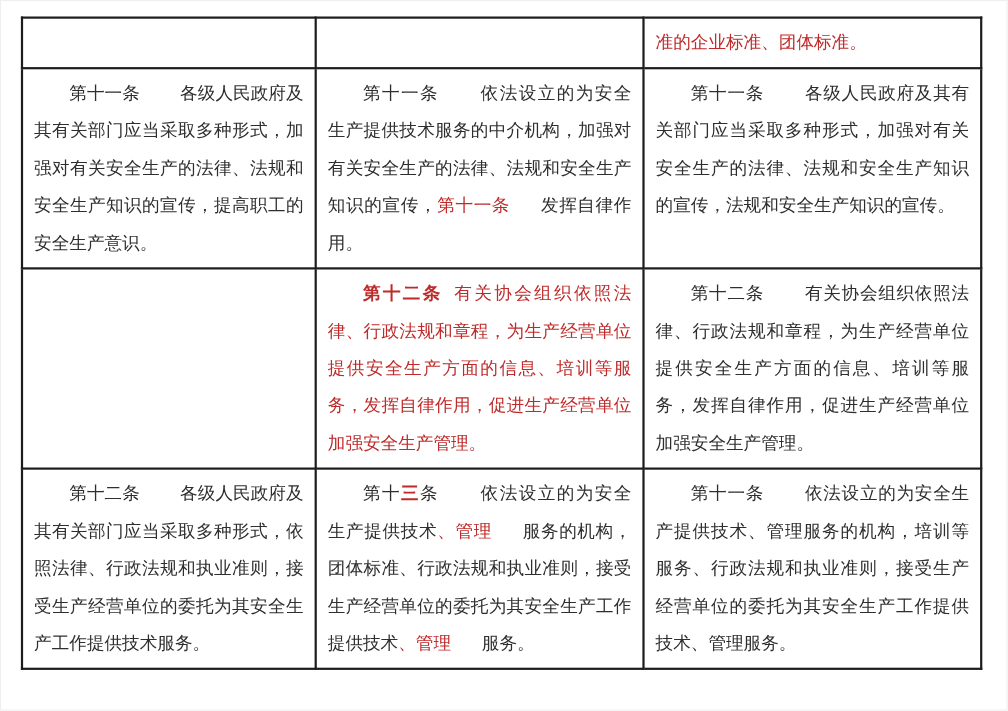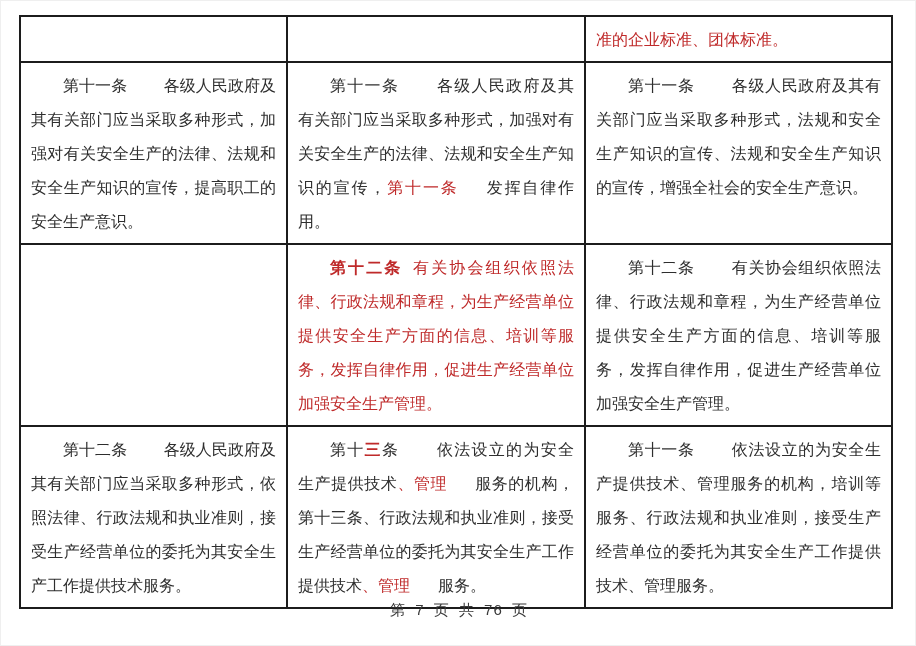--- a/index.html
+++ b/index.html
@@ -82,48 +82,45 @@
           </td>
         <td>
             <div class="para no-indent"><span class="rr">准的企业标准、团体标准。</span></div>
           </td>
       </tr>
       <tr class="r1">
         <td>
             <div class="para"><span class="rb">第十一条</span><span class="rn"> 各级人民政府及其有关部门应当采取多种形式，加强对有关安全生产的法律、法规和安全生产知识的宣传，提高职工的安全生产意识。</span></div>
           </td>
         <td>
-            <div class="para"><span class="rb">第十一条</span><span class="rn"> 各级人民政府及其有关部门应当采取多种形式，加强对有关安全生产的法律、法规和安全生产知识的宣传，</span><span class="rr">第十一条</span><span class="rn">发挥自律作用。</span></div>
+            <div class="para"><span class="rb">第十一条</span><span class="rn"> 依法设立的为安全生产提供技术服务的中介机构，加强对有关安全生产的法律、法规和安全生产知识的宣传，</span><span class="rr">第十一条</span><span class="rn">发挥自律作用。</span></div>
           </td>
         <td>
-            <div class="para"><span class="rb">第十一条</span><span class="rn"> 各级人民政府及其有关部门应当采取多种形式，法规和安全生产知识的宣传、法规和安全生产知识的宣传，增强全社会的安全生产意识。</span></div>
+            <div class="para"><span class="rb">第十一条</span><span class="rn"> 各级人民政府及其有关部门应当采取多种形式，加强对有关安全生产的法律、法规和安全生产知识的宣传，法规和安全生产知识的宣传。</span></div>
           </td>
       </tr>
       <tr class="r2">
         <td>
             <div class="para"></div>
           </td>
         <td>
             <div class="para"><span class="rrb">第十二条</span><span class="rr"> 有关协会组织依照法律、行政法规和章程，为生产经营单位提供安全生产方面的信息、培训等服务，发挥自律作用，促进生产经营单位加强安全生产管理。</span></div>
           </td>
         <td>
             <div class="para"><span class="rb">第十二条</span><span class="rn"> 有关协会组织依照法律、行政法规和章程，为生产经营单位提供安全生产方面的信息、培训等服务，发挥自律作用，促进生产经营单位加强安全生产管理。</span></div>
           </td>
       </tr>
       <tr class="r3">
         <td>
             <div class="para"><span class="rb">第十二条</span><span class="rn"> 各级人民政府及其有关部门应当采取多种形式，依照法律、行政法规和执业准则，接受生产经营单位的委托为其安全生产工作提供技术服务。</span></div>
           </td>
         <td>
-            <div class="para"><span class="rb">第十</span><span class="rrb">三</span><span class="rb">条</span><span class="rn"> 依法设立的为安全生产提供技术</span><span class="rr">、管理</span><span class="rn">服务的机构，第十三条、行政法规和执业准则，接受生产经营单位的委托为其安全生产工作提供技术</span><span class="rr">、管理</span><span class="rn">服务。</span></div>
+            <div class="para"><span class="rb">第十</span><span class="rrb">三</span><span class="rb">条</span><span class="rn"> 依法设立的为安全生产提供技术</span><span class="rr">、管理</span><span class="rn">服务的机构，团体标准、行政法规和执业准则，接受生产经营单位的委托为其安全生产工作提供技术</span><span class="rr">、管理</span><span class="rn">服务。</span></div>
           </td>
         <td>
             <div class="para"><span class="rb">第十一条</span><span class="rn"> 依法设立的为安全生产提供技术、管理服务的机构，培训等服务、行政法规和执业准则，接受生产经营单位的委托为其安全生产工作提供技术、管理服务。</span></div>
           </td>
       </tr>
     </tbody>
   </table>
 
-  <div class="footer">
-    <span>第 7 页 共 76 页</span>
-  </div>
 
 </div>
 
 </body></html>

